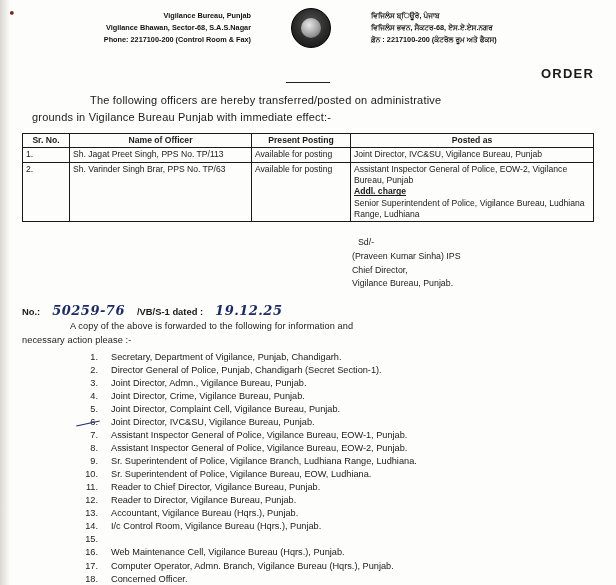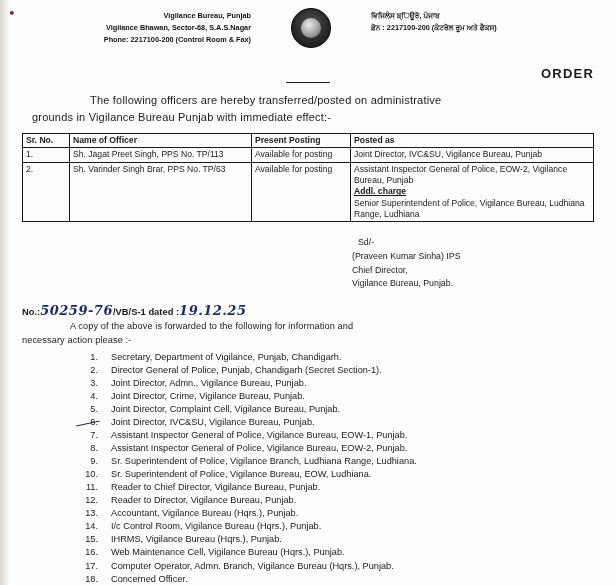--- a/index.html
+++ b/index.html
@@ -109,20 +109,21 @@
   table.officers th, table.officers td {
     border: 1px solid #1a1a1a;
     padding: 1px 3px;
     vertical-align: top;
     line-height: 1.32;
     text-align: left;
   }
   table.officers th {
     font-weight: bold;
     font-size: 8.6px;
+    text-align: center;
   }
   .col-sr { width: 40px; }
   .col-name { width: 175px; }
   .col-present { width: 92px; }
   .col-posted { width: auto; }
   .addl {
     font-weight: bold;
     text-decoration: underline;
   }
   
@@ -133,21 +134,21 @@
     line-height: 1.55;
   }
   .sig1 .sdline { margin-left: 6px; }
   
   .numline {
     margin-top: 12px;
     font-size: 9.4px;
     font-weight: bold;
     display: flex;
     align-items: baseline;
-    gap: 0;
+    gap: 12px;
   }
   .hand {
     font-family: "DejaVu Serif", serif;
     font-size: 13px;
     font-style: italic;
     color: #1b2a6b;
     letter-spacing: 0.5px;
   }
   
   .copypara {
@@ -233,20 +234,21 @@
     <div class="lh-left">
       <div>Vigilance Bureau, Punjab</div>
       <div>Vigilance Bhawan, Sector-68, S.A.S.Nagar</div>
       <div>Phone: 2217100-200 (Control Room &amp; Fax)</div>
     </div>
     <div class="lh-center">
       <div class="emblem"></div>
     </div>
     <div class="lh-right">
       <div>ਵਿਜਿਲੰਸ ਬ੍ਿਊਰੋ, ਪੰਜਾਬ</div>
+      <div>ਵਿਜਿਲੰਸ ਭਵਨ, ਸੈਕਟਰ-68, ਏਸ.ਏ.ਏਸ.ਨਗਰ</div>
       <div>ਫ਼ੋਨ : 2217100-200 (ਕੰਟਰੋਲ ਰੂਮ ਅਤੇ ਫੈਕਸ)</div>
     </div>
   </div>
 
   <div class="order-title">ORDER</div>
   <div class="order-underline"></div>
 
   <div class="intro">
     <span class="indent"></span><span>The following officers are hereby transferred/posted on administrative</span><br>
     <span>grounds in Vigilance Bureau Punjab with immediate effect:-</span>
@@ -354,21 +356,20 @@
     <li>
         <span class="num">13.</span>
         <span class="txt">Accountant, Vigilance Bureau (Hqrs.), Punjab.</span>
       </li>
     <li>
         <span class="num">14.</span>
         <span class="txt">I/c Control Room, Vigilance Bureau (Hqrs.), Punjab.</span>
       </li>
     <li>
         <span class="num">15.</span>
-        <span class="txt">IHRMS, Vigilance Bureau (Hqrs.), Punjab.</span>
       </li>
     <li>
         <span class="num">16.</span>
         <span class="txt">Web Maintenance Cell, Vigilance Bureau (Hqrs.), Punjab.</span>
       </li>
     <li>
         <span class="num">17.</span>
         <span class="txt">Computer Operator, Admn. Branch, Vigilance Bureau (Hqrs.), Punjab.</span>
       </li>
     <li>

